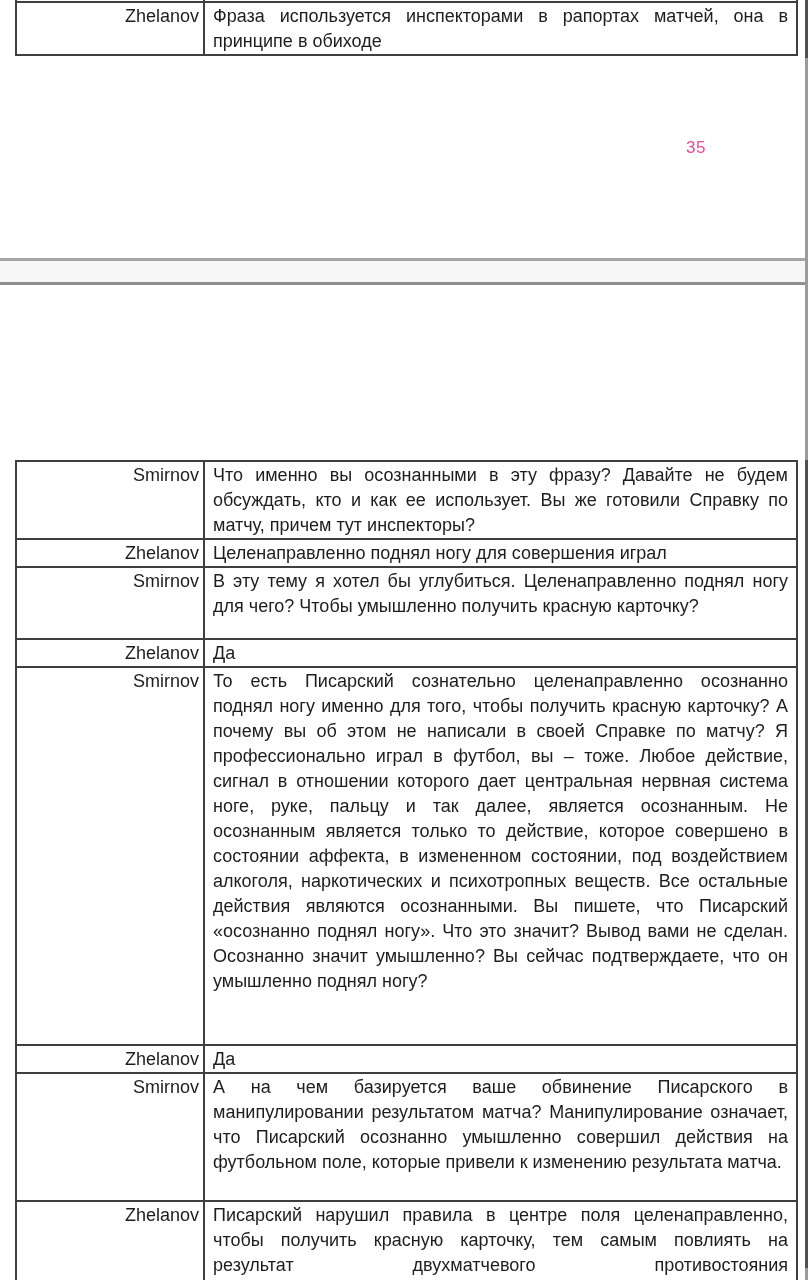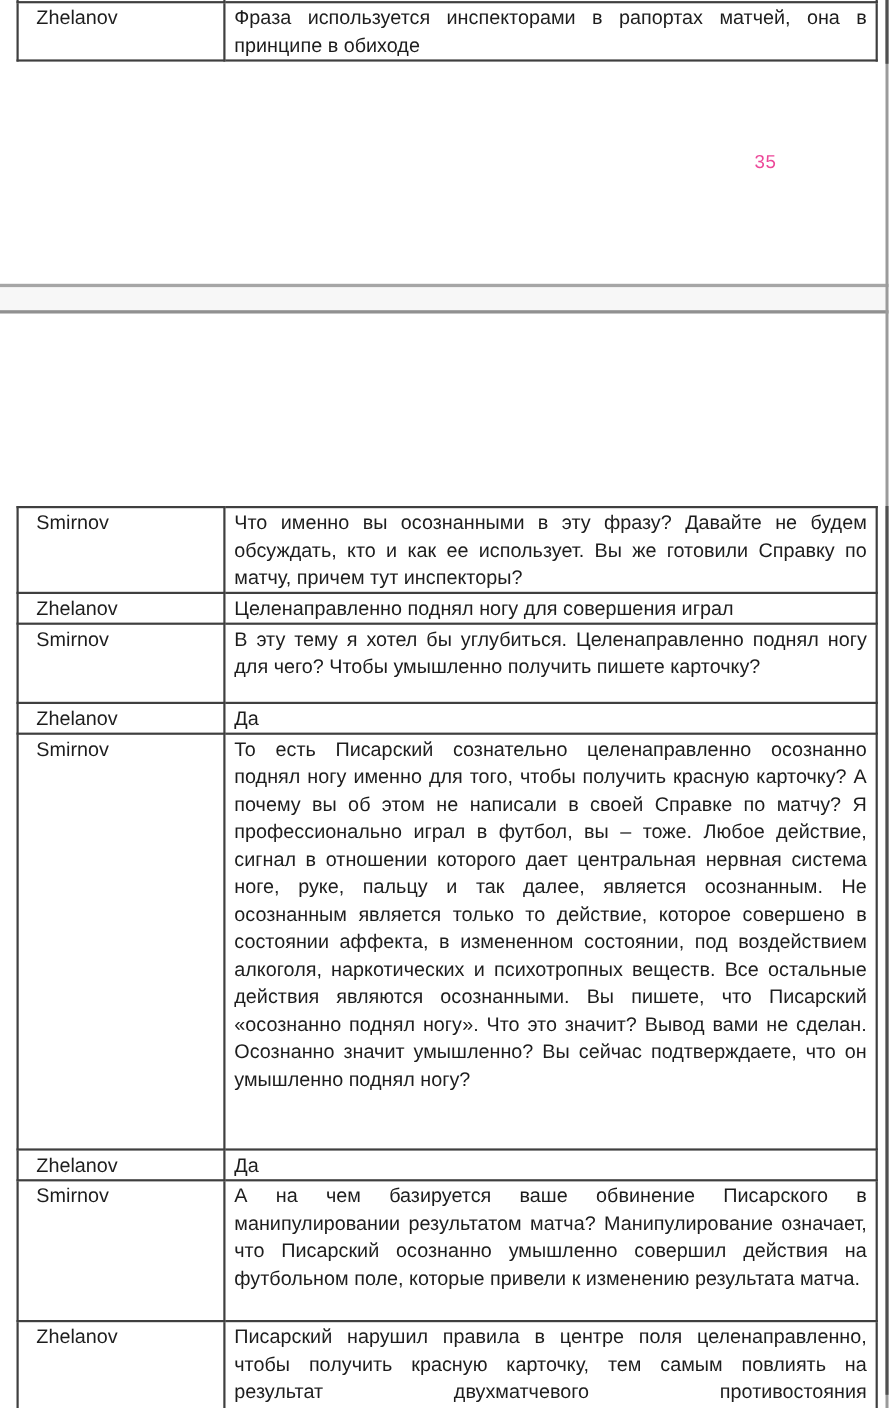--- a/index.html
+++ b/index.html
@@ -27,21 +27,21 @@
     line-height: 25px;
     color: #1d1d1d;
   }
   table.doc-table td {
     border: 2px solid #3f3f3f;
     vertical-align: top;
     overflow: hidden;
   }
   td.speaker-cell {
     width: 188px;
-    text-align: left;
+    text-align: right;
     padding: 1px 4px 0 16px;
   }
   td.text-cell {
     text-align: justify;
     padding: 1px 8px 0 8px;
     border-radius: 24px;
   }
   td.text-cell.justify-last { text-align-last: justify; }
 
   
@@ -138,21 +138,21 @@
           <tr>
             <td class="speaker-cell">Smirnov</td>
             <td class="text-cell">Что именно вы осознанными в эту фразу? Давайте не будем обсуждать, кто и как ее использует. Вы же готовили Справку по матчу, причем тут инспекторы?</td>
           </tr>
           <tr>
             <td class="speaker-cell">Zhelanov</td>
             <td class="text-cell">Целенаправленно поднял ногу для совершения играл</td>
           </tr>
           <tr>
             <td class="speaker-cell">Smirnov</td>
-            <td class="text-cell">В эту тему я хотел бы углубиться. Целенаправленно поднял ногу для чего? Чтобы умышленно получить пишете карточку?</td>
+            <td class="text-cell">В эту тему я хотел бы углубиться. Целенаправленно поднял ногу для чего? Чтобы умышленно получить красную карточку?</td>
           </tr>
           <tr>
             <td class="speaker-cell">Zhelanov</td>
             <td class="text-cell">Да</td>
           </tr>
           <tr>
             <td class="speaker-cell">Smirnov</td>
             <td class="text-cell">То есть Писарский сознательно целенаправленно осознанно поднял ногу именно для того, чтобы получить красную карточку? А почему вы об этом не написали в своей Справке по матчу? Я профессионально играл в футбол, вы – тоже. Любое действие, сигнал в отношении которого дает центральная нервная система ноге, руке, пальцу и так далее, является осознанным. Не осознанным является только то действие, которое совершено в состоянии аффекта, в измененном состоянии, под воздействием алкоголя, наркотических и психотропных веществ. Все остальные действия являются осознанными. Вы пишете, что Писарский «осознанно поднял ногу». Что это значит? Вывод вами не сделан. Осознанно значит умышленно? Вы сейчас подтверждаете, что он умышленно поднял ногу?</td>
           </tr>
           <tr>

